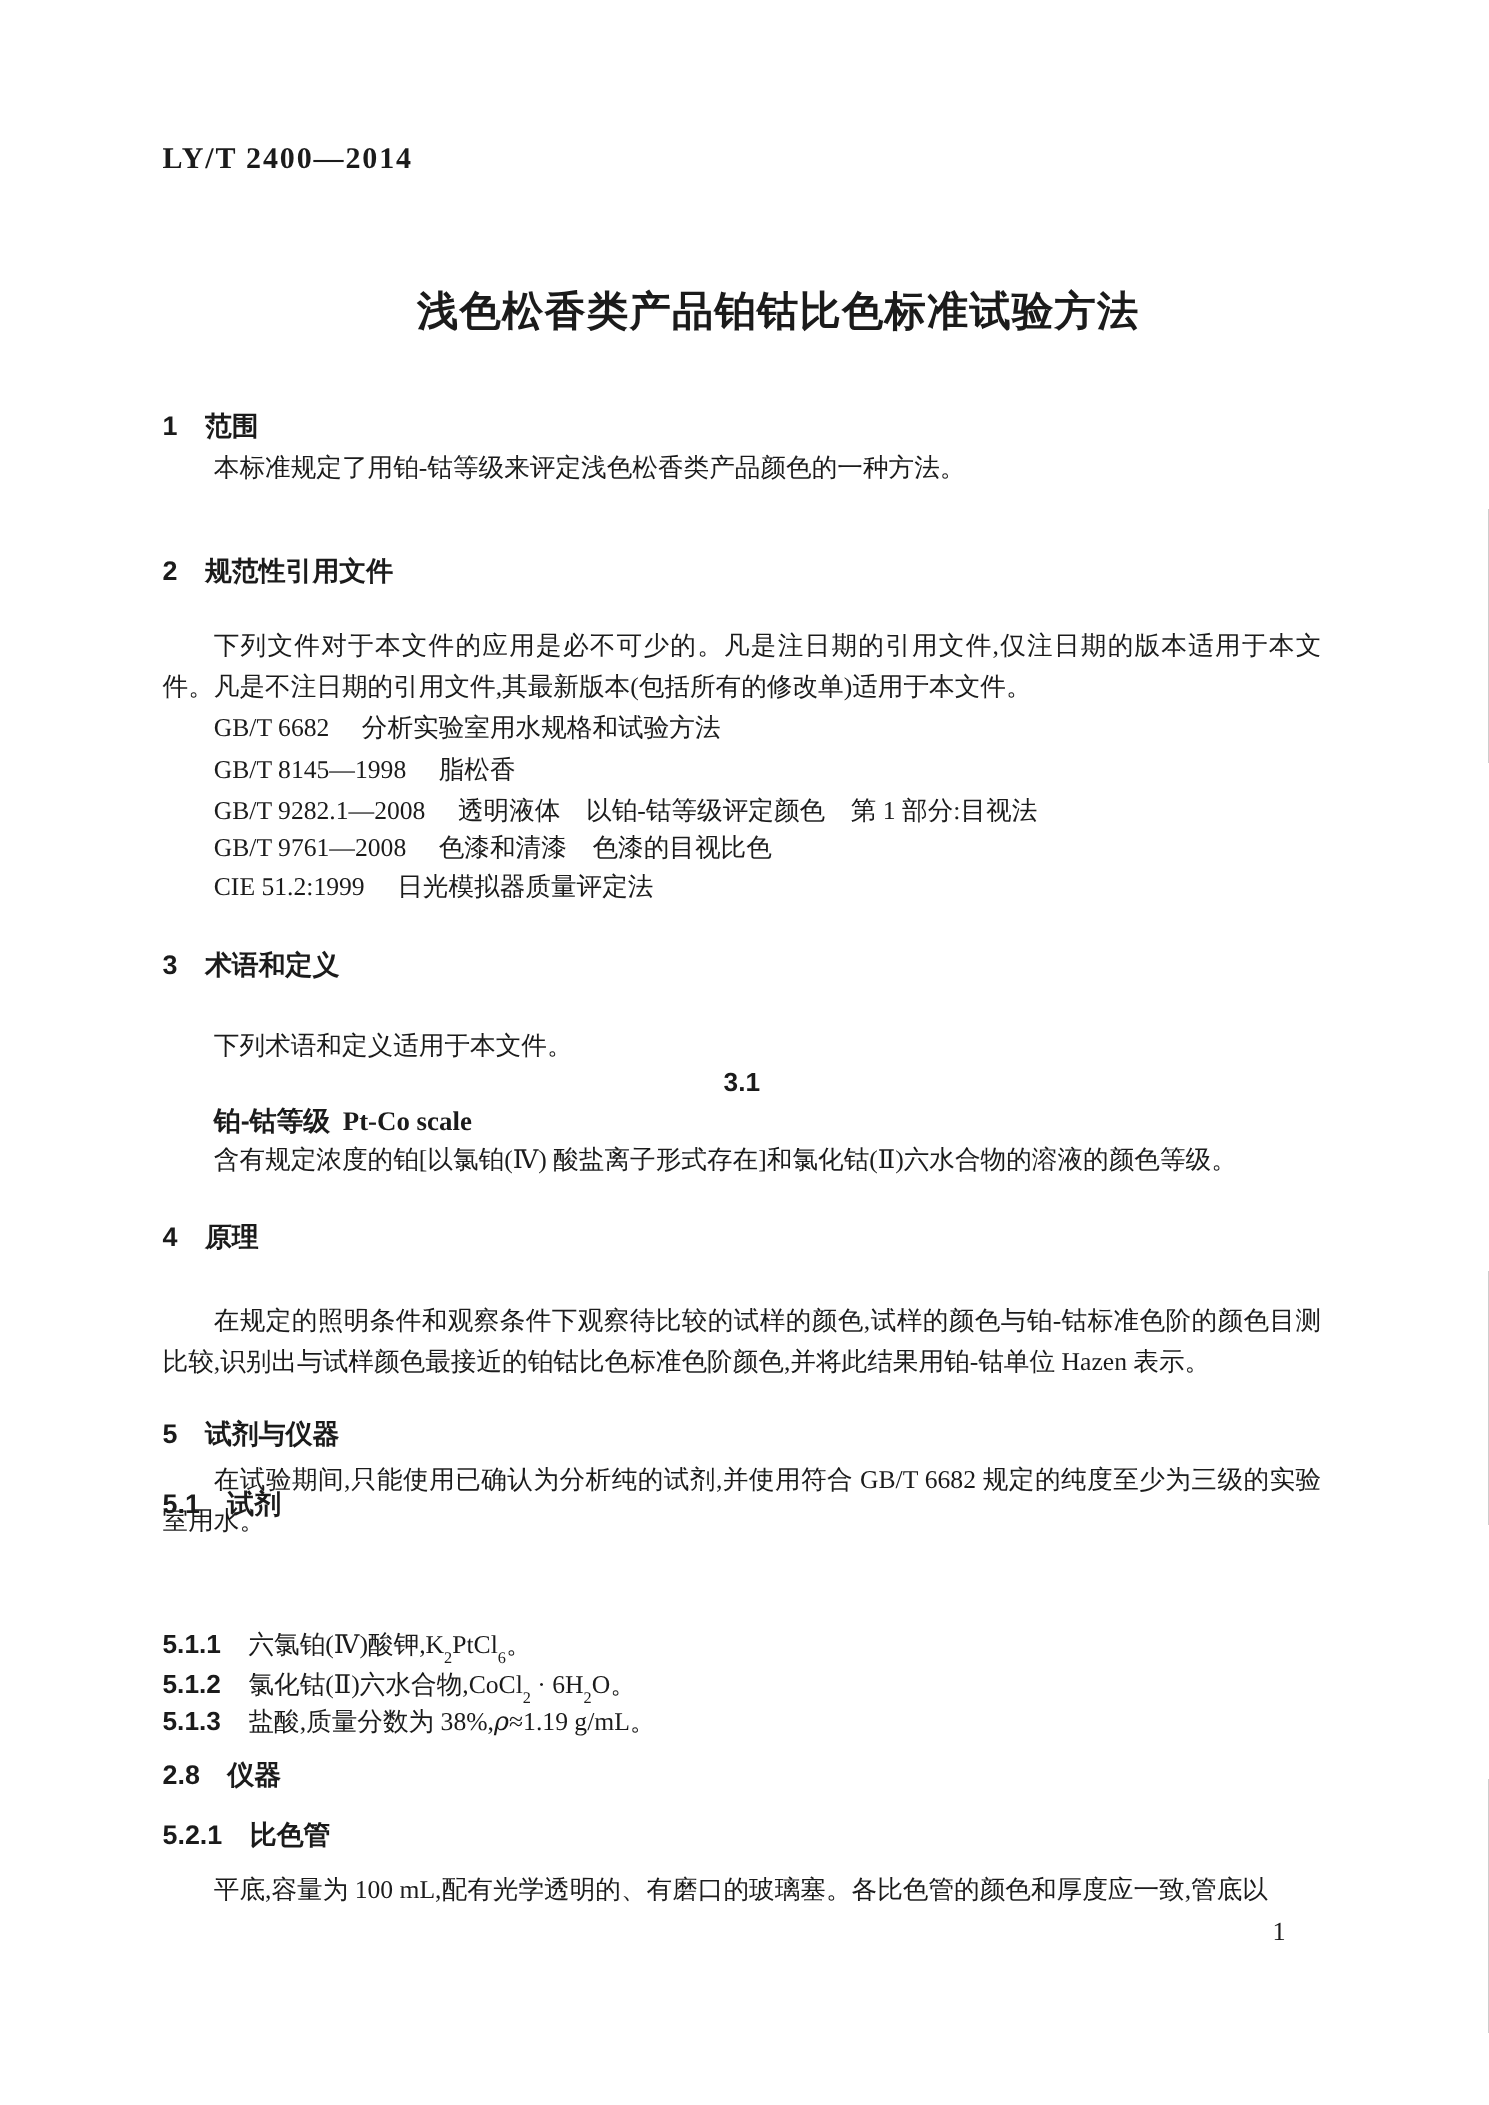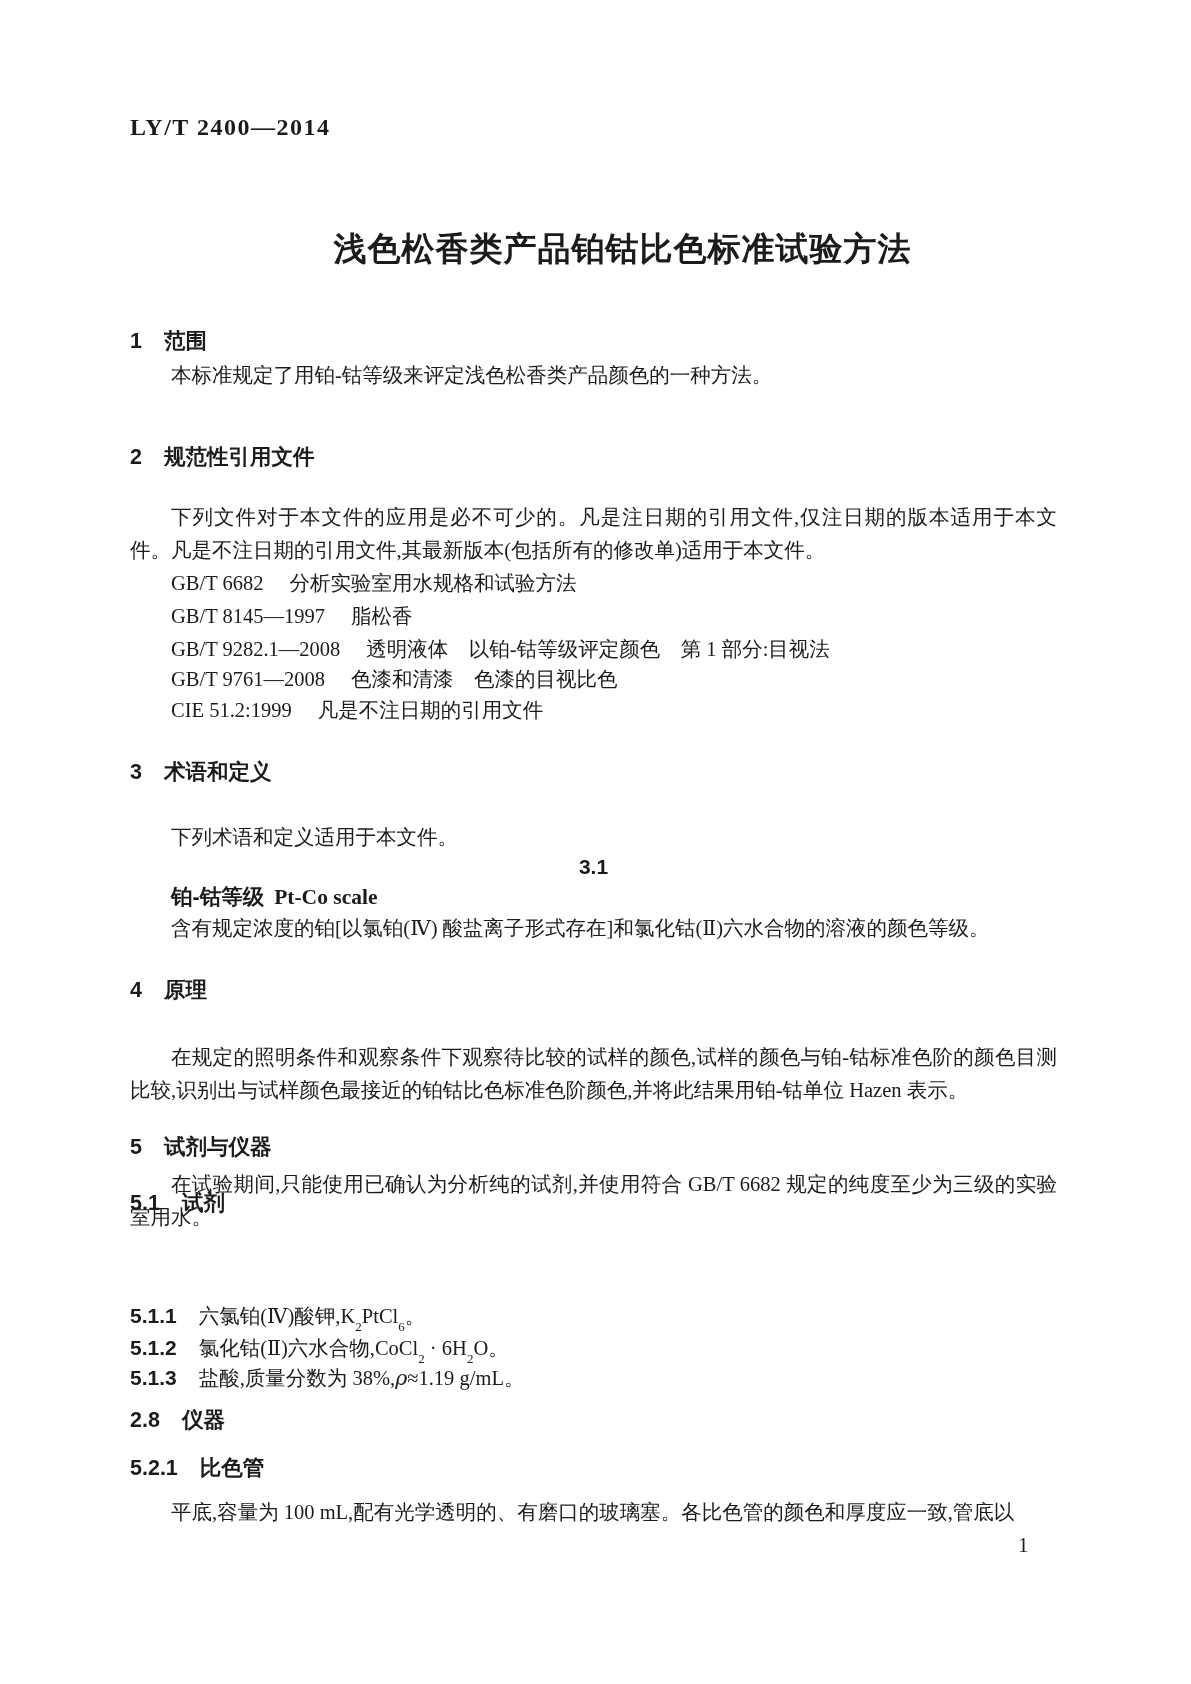--- a/index.html
+++ b/index.html
@@ -112,30 +112,30 @@
 
   <p class="abs clause" style="top:441px">
     <span class="cnum">2</span><span class="ctitle">规范性引用文件</span>
   </p>
   <p class="abs body indent" style="top:501px">下列文件对于本文件的应用是必不可少的。凡是注日期的引用文件,仅注日期的版本适用于本文件。凡是不注日期的引用文件,其最新版本(包括所有的修改单)适用于本文件。</p>
 
   <p class="abs body ref-line" style="top:567px">
     <span class="ref-code">GB/T 6682</span><span>分析实验室用水规格和试验方法</span>
   </p>
   <p class="abs body ref-line" style="top:600px">
-    <span class="ref-code">GB/T 8145—1997</span><span>脂松香</span>
+    <span class="ref-code">GB/T 8145—1998</span><span>脂松香</span>
   </p>
   <p class="abs body ref-line" style="top:633px">
     <span class="ref-code">GB/T 9282.1—2008</span><span>透明液体　以铂-钴等级评定颜色　第 1 部分:目视法</span>
   </p>
   <p class="abs body ref-line" style="top:663px">
     <span class="ref-code">GB/T 9761—2008</span><span>色漆和清漆　色漆的目视比色</span>
   </p>
   <p class="abs body ref-line" style="top:694px">
-    <span class="ref-code">CIE 51.2:1999</span><span>凡是不注日期的引用文件</span>
+    <span class="ref-code">CIE 51.2:1999</span><span>日光模拟器质量评定法</span>
   </p>
 
   <p class="abs clause" style="top:756px">
     <span class="cnum">3</span><span class="ctitle">术语和定义</span>
   </p>
   <p class="abs body indent" style="top:821px">下列术语和定义适用于本文件。</p>
   <p class="abs subnum" style="top:850px">3.1</p>
   <p class="abs body indent" style="top:912px">含有规定浓度的铂[以氯铂(Ⅳ) 酸盐离子形式存在]和氯化钴(Ⅱ)六水合物的溶液的颜色等级。</p>
   <p class="abs indent" style="top:881px">
     <b class="term-zh">铂-钴等级</b><b class="term-en">Pt-Co scale</b>

